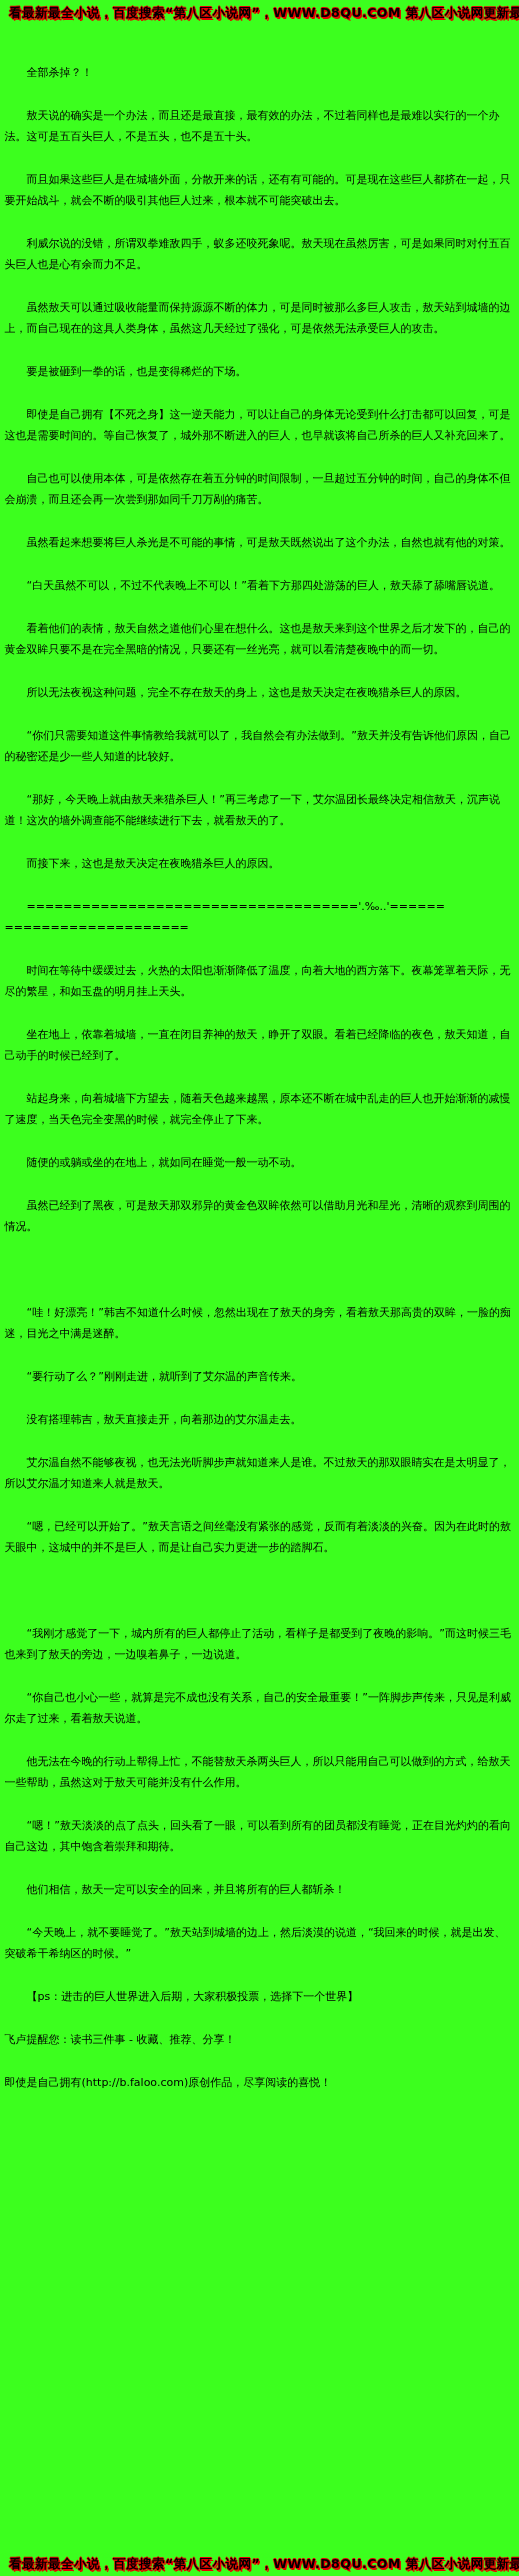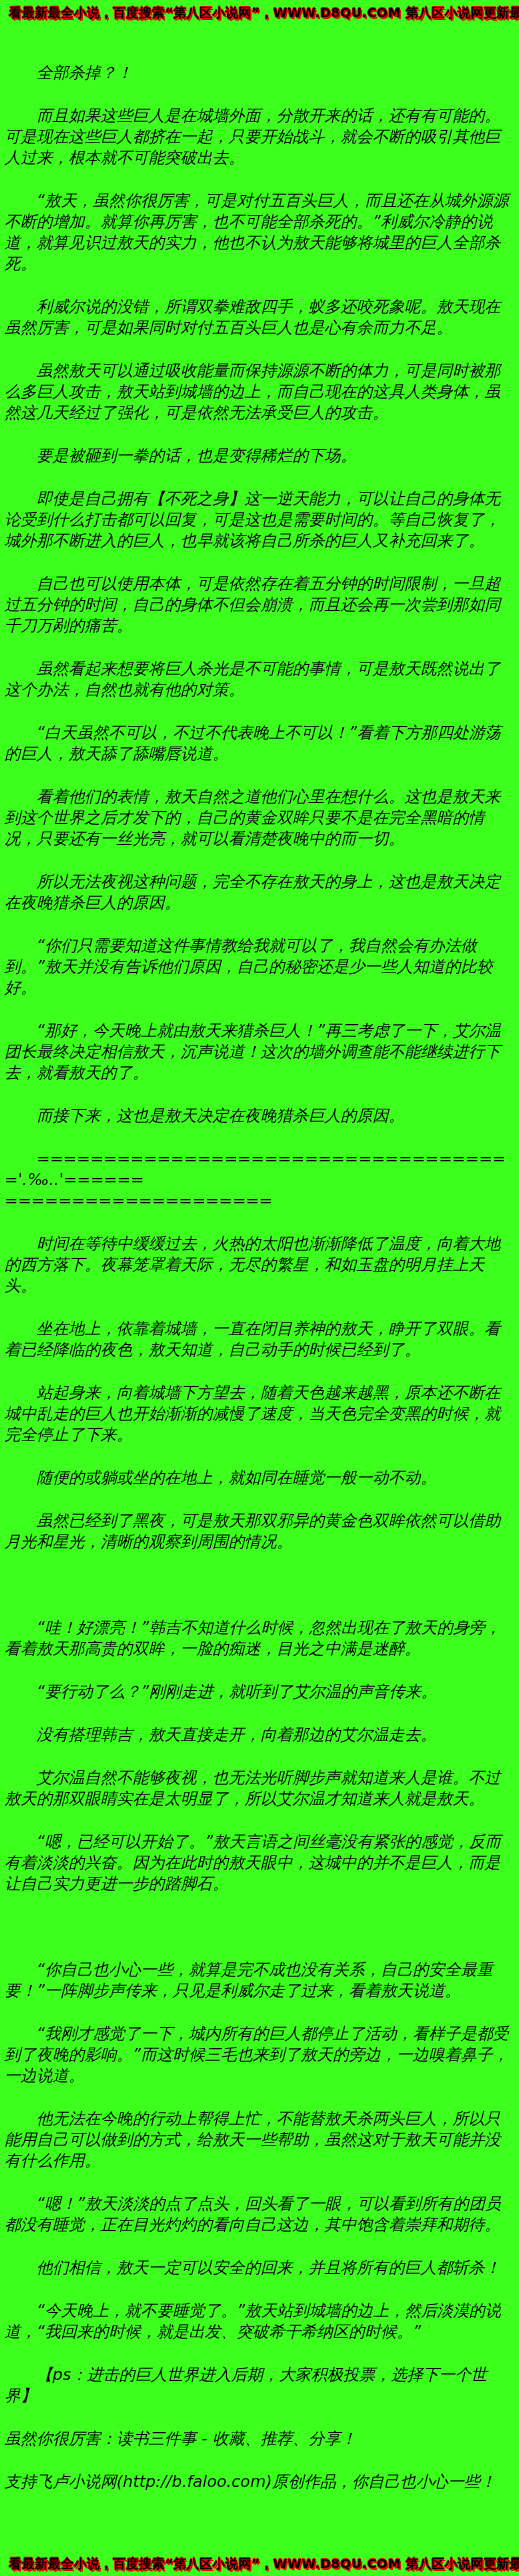--- a/index.html
+++ b/index.html
@@ -28,42 +28,41 @@
     letter-spacing: 0.4px;
   }
   .banner.bottom {
     position: absolute;
     left: 0;
     right: 0;
     bottom: 3px;
   }
   .content {
     padding: 40px 4.5px 0 4.5px;
-    font-size: 16px;
+    font-size: 11px;
     line-height: 21px;
-    font-style: italic;
   }
   .content p {
     margin: 0 0 22px 0;
     line-height: 21px;
     min-height: 21px;
     white-space: pre-wrap;
     word-break: break-all;
   }
 </style>
 </head>
 <body>
 
 <div class="page">
   <div class="banner top">看最新最全小说，百度搜索“第八区小说网”，WWW.D8QU.COM 第八区小说网更新最快！</div>
 
   <div class="content">
       <p>　　全部杀掉？！</p>
+      <p>　　敖天说的确实是一个办法，而且还是最直接，最有效的办法，不过着同样也是最难以实行的一个办法。这可是五百头巨人，不是五头，也不是五十头。</p>
       <p>　　而且如果这些巨人是在城墙外面，分散开来的话，还有有可能的。可是现在这些巨人都挤在一起，只要开始战斗，就会不断的吸引其他巨人过来，根本就不可能突破出去。</p>
-      <p>　　“敖天，虽然你很厉害，可是对付五百头巨人，而且还在从城外源源不断的增加。就算你再厉害，也不可能全部杀死的。”利威尔冷静的说道，就算见识过敖天的实力，他也不认为敖天能够将城里的巨人全部杀死。</p>
       <p>　　利威尔说的没错，所谓双拳难敌四手，蚁多还咬死象呢。敖天现在虽然厉害，可是如果同时对付五百头巨人也是心有余而力不足。</p>
       <p>　　虽然敖天可以通过吸收能量而保持源源不断的体力，可是同时被那么多巨人攻击，敖天站到城墙的边上，而自己现在的这具人类身体，虽然这几天经过了强化，可是依然无法承受巨人的攻击。</p>
       <p>　　要是被砸到一拳的话，也是变得稀烂的下场。</p>
       <p>　　即使是自己拥有【不死之身】这一逆天能力，可以让自己的身体无论受到什么打击都可以回复，可是这也是需要时间的。等自己恢复了，城外那不断进入的巨人，也早就该将自己所杀的巨人又补充回来了。</p>
       <p>　　自己也可以使用本体，可是依然存在着五分钟的时间限制，一旦超过五分钟的时间，自己的身体不但会崩溃，而且还会再一次尝到那如同千刀万剐的痛苦。</p>
       <p>　　虽然看起来想要将巨人杀光是不可能的事情，可是敖天既然说出了这个办法，自然也就有他的对策。</p>
       <p>　　“白天虽然不可以，不过不代表晚上不可以！”看着下方那四处游荡的巨人，敖天舔了舔嘴唇说道。</p>
       <p>　　看着他们的表情，敖天自然之道他们心里在想什么。这也是敖天来到这个世界之后才发下的，自己的黄金双眸只要不是在完全黑暗的情况，只要还有一丝光亮，就可以看清楚夜晚中的而一切。</p>
       <p>　　所以无法夜视这种问题，完全不存在敖天的身上，这也是敖天决定在夜晚猎杀巨人的原因。</p>
       <p>　　“你们只需要知道这件事情教给我就可以了，我自然会有办法做到。”敖天并没有告诉他们原因，自己的秘密还是少一些人知道的比较好。</p>
@@ -76,26 +75,26 @@
       <p>　　站起身来，向着城墙下方望去，随着天色越来越黑，原本还不断在城中乱走的巨人也开始渐渐的减慢了速度，当天色完全变黑的时候，就完全停止了下来。</p>
       <p>　　随便的或躺或坐的在地上，就如同在睡觉一般一动不动。</p>
       <p>　　虽然已经到了黑夜，可是敖天那双邪异的黄金色双眸依然可以借助月光和星光，清晰的观察到周围的情况。</p>
       <p></p>
       <p>　　“哇！好漂亮！”韩吉不知道什么时候，忽然出现在了敖天的身旁，看着敖天那高贵的双眸，一脸的痴迷，目光之中满是迷醉。</p>
       <p>　　“要行动了么？”刚刚走进，就听到了艾尔温的声音传来。</p>
       <p>　　没有搭理韩吉，敖天直接走开，向着那边的艾尔温走去。</p>
       <p>　　艾尔温自然不能够夜视，也无法光听脚步声就知道来人是谁。不过敖天的那双眼睛实在是太明显了，所以艾尔温才知道来人就是敖天。</p>
       <p>　　“嗯，已经可以开始了。”敖天言语之间丝毫没有紧张的感觉，反而有着淡淡的兴奋。因为在此时的敖天眼中，这城中的并不是巨人，而是让自己实力更进一步的踏脚石。</p>
       <p></p>
+      <p>　　“我刚才感觉了一下，城内所有的巨人都停止了活动，看样子是都受到了夜晚的影响。”而这时候三毛也来到了敖天的旁边，一边嗅着鼻子，一边说道。</p>
       <p>　　“你自己也小心一些，就算是完不成也没有关系，自己的安全最重要！”一阵脚步声传来，只见是利威尔走了过来，看着敖天说道。</p>
-      <p>　　“我刚才感觉了一下，城内所有的巨人都停止了活动，看样子是都受到了夜晚的影响。”而这时候三毛也来到了敖天的旁边，一边嗅着鼻子，一边说道。</p>
       <p>　　他无法在今晚的行动上帮得上忙，不能替敖天杀两头巨人，所以只能用自己可以做到的方式，给敖天一些帮助，虽然这对于敖天可能并没有什么作用。</p>
       <p>　　“嗯！”敖天淡淡的点了点头，回头看了一眼，可以看到所有的团员都没有睡觉，正在目光灼灼的看向自己这边，其中饱含着崇拜和期待。</p>
       <p>　　他们相信，敖天一定可以安全的回来，并且将所有的巨人都斩杀！</p>
       <p>　　“今天晚上，就不要睡觉了。”敖天站到城墙的边上，然后淡漠的说道，“我回来的时候，就是出发、突破希干希纳区的时候。”</p>
       <p>　　【ps：进击的巨人世界进入后期，大家积极投票，选择下一个世界】</p>
-      <p>虽然你很厉害：读书三件事 - 收藏、推荐、分享！</p>
-      <p>支持飞卢小说网(http://b.faloo.com)原创作品，你自己也小心一些！</p>
+      <p>飞卢提醒您：读书三件事 - 收藏、推荐、分享！</p>
+      <p>即使是自己拥有(http://b.faloo.com)原创作品，尽享阅读的喜悦！</p>
     </div>
 
   <div class="banner bottom">看最新最全小说，百度搜索“第八区小说网”，WWW.D8QU.COM 第八区小说网更新最快！</div>
 </div>
 
 
 </body></html>

